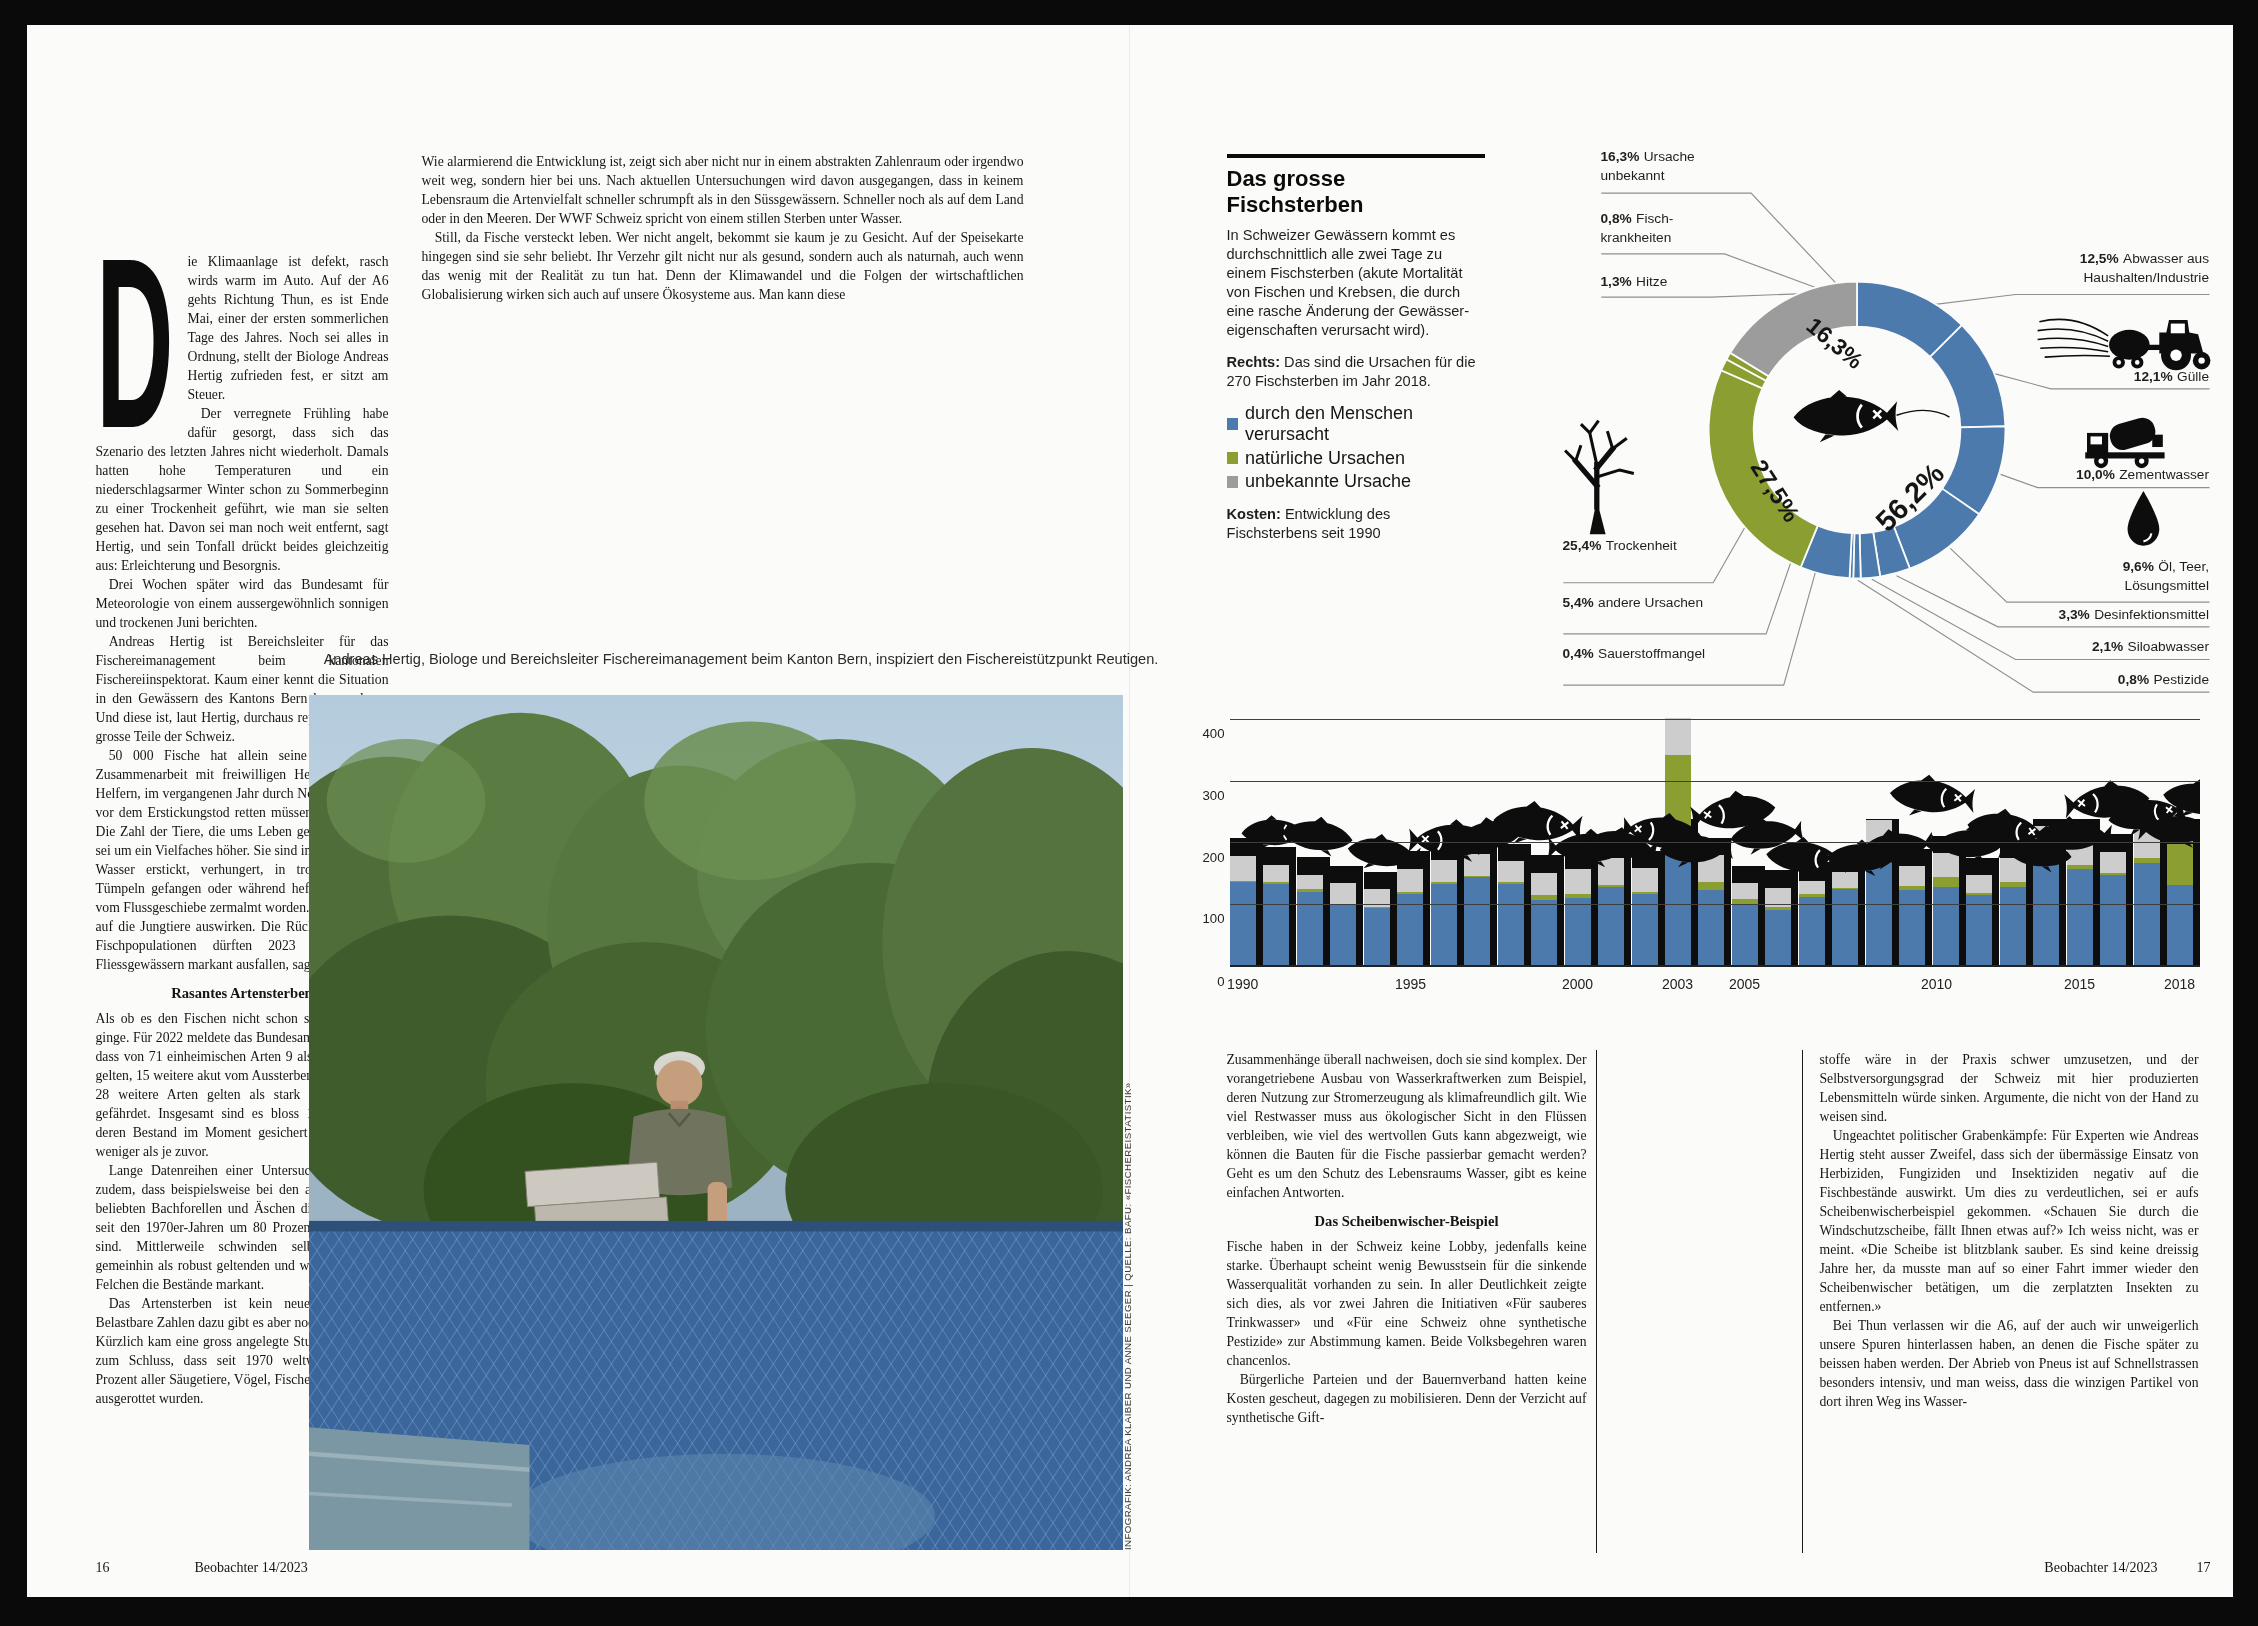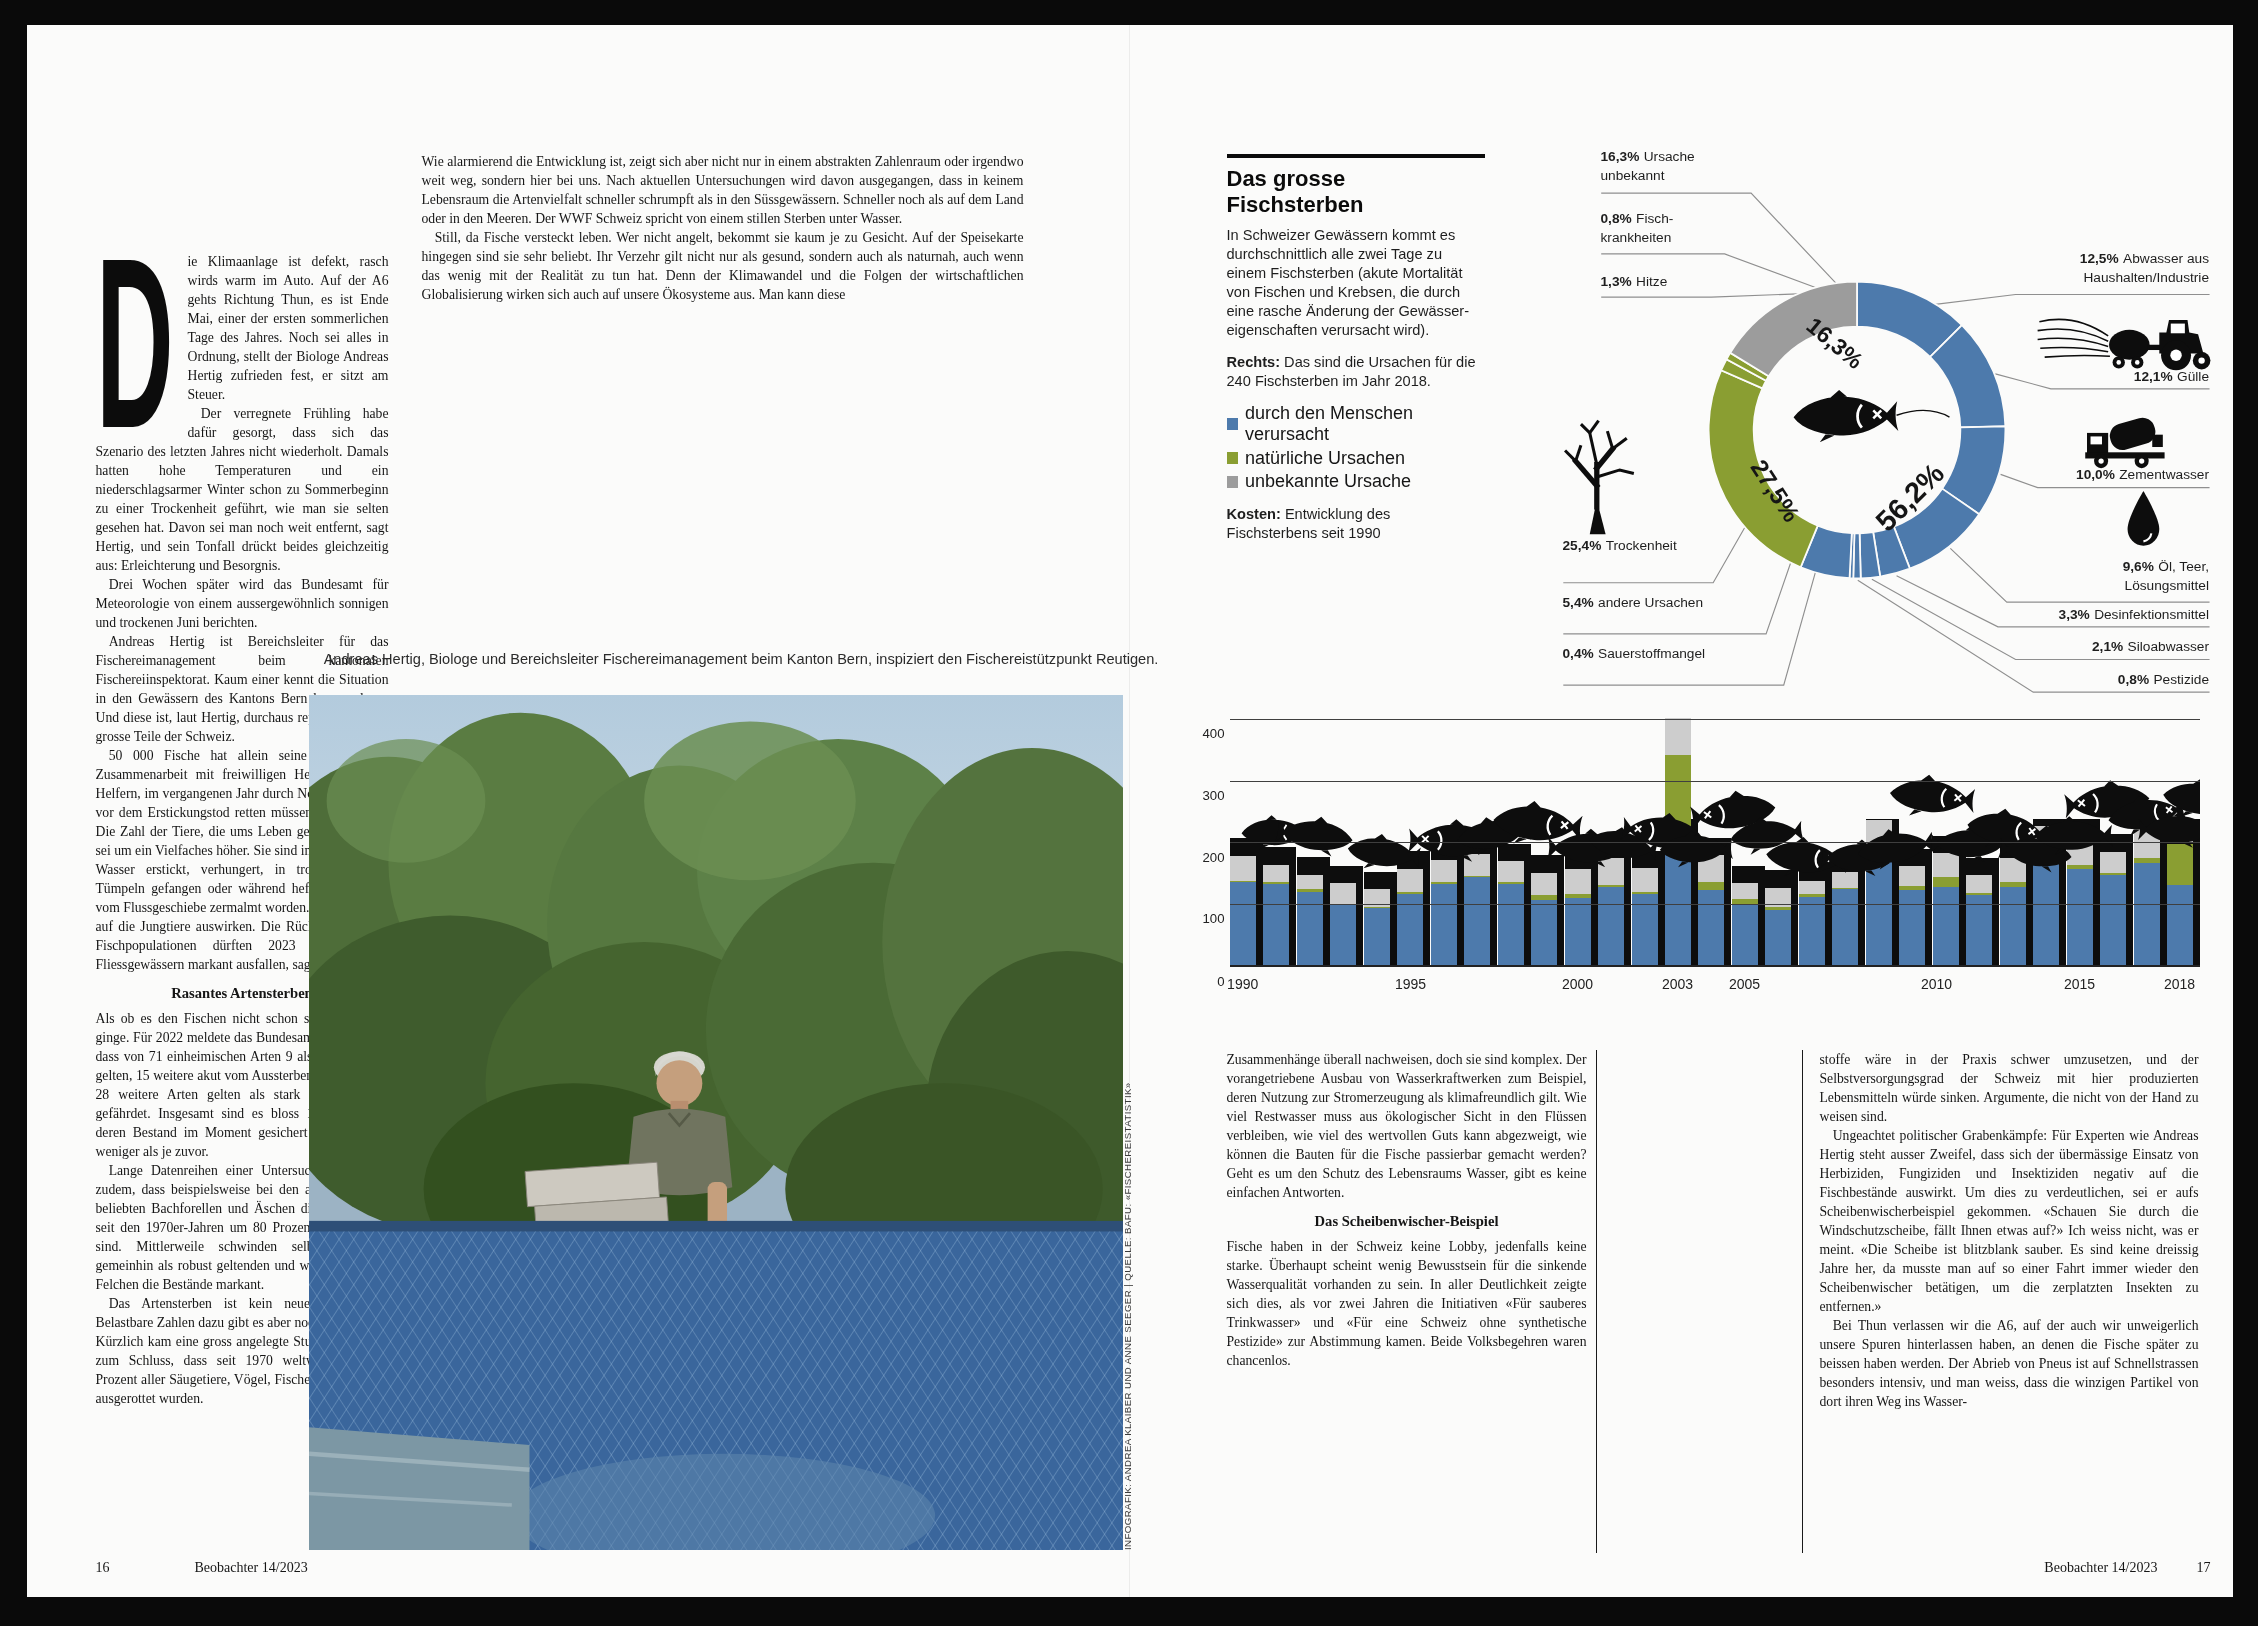--- a/index.html
+++ b/index.html
@@ -199,21 +199,21 @@
     </div>
 
     <div class="footer f-left">
       <span class="num">16</span><span>Beobachter 14/2023</span>
     </div>
 
     <div class="ig-head">
       <div class="ig-rule"></div>
       <div class="ig-title">Das grosse Fischsterben</div>
       <div class="ig-intro">In Schweizer Gewässern kommt es durchschnittlich alle zwei Tage zu einem Fischsterben (akute Mortalität von Fischen und Krebsen, die durch eine rasche Änderung der Gewässer­eigenschaften verursacht wird).</div>
-      <div class="ig-par"><b>Rechts:</b><span> Das sind die Ursachen für die 240 Fischsterben im Jahr 2018.</span></div>
+      <div class="ig-par"><b>Rechts:</b><span> Das sind die Ursachen für die 270 Fischsterben im Jahr 2018.</span></div>
       <div class="legend">
 
           <div class="lg-row">
             <span class="sw" style="background: rgb(77, 122, 172);"></span>
             <span>durch den Menschen verursacht</span>
           </div>
 
           <div class="lg-row">
             <span class="sw" style="background: rgb(138, 158, 50);"></span>
             <span>natürliche Ursachen</span>
@@ -585,20 +585,21 @@
           </svg>
         </div>
     </div>
 
     <div class="col col3">
       <div>
 
       <div class="blk pn">Zusammenhänge überall nachweisen, doch sie sind komplex. Der vorangetriebene Ausbau von Wasserkraftwerken zum Beispiel, deren Nutzung zur Stromerzeugung als klimafreundlich gilt. Wie viel Restwasser muss aus ökologischer Sicht in den Flüssen verbleiben, wie viel des wertvollen Guts kann abgezweigt, wie können die Bauten für die Fische passierbar gemacht werden? Geht es um den Schutz des Lebensraums Wasser, gibt es keine einfachen Antworten.</div>
           <div class="blk h">Das Scheibenwischer-Beispiel</div>
           <div class="blk pn">Fische haben in der Schweiz keine Lobby, jedenfalls keine starke. Überhaupt scheint wenig Bewusstsein für die sinkende Wasserqualität vorhanden zu sein. In aller Deutlichkeit zeigte sich dies, als vor zwei Jahren die Initiativen «Für sauberes Trinkwasser» und «Für eine Schweiz ohne synthetische Pestizide» zur Abstimmung kamen. Beide Volksbegehren waren chancenlos.</div>
+          <div class="blk p">Bürgerliche Parteien und der Bauernverband hatten keine Kosten gescheut, dagegen zu mobilisieren. Denn der Verzicht auf synthetische Gift-</div>
         </div>
     </div>
 
     <div class="qrule qr1"></div>
     <div class="qrule qr2"></div>
 
     <div class="col col5">
       <div>
 
       <div class="blk pn">stoffe wäre in der Praxis schwer umzusetzen, und der Selbstversorgungsgrad der Schweiz mit hier produzierten Lebensmitteln würde sinken. Argumente, die nicht von der Hand zu weisen sind.</div>

